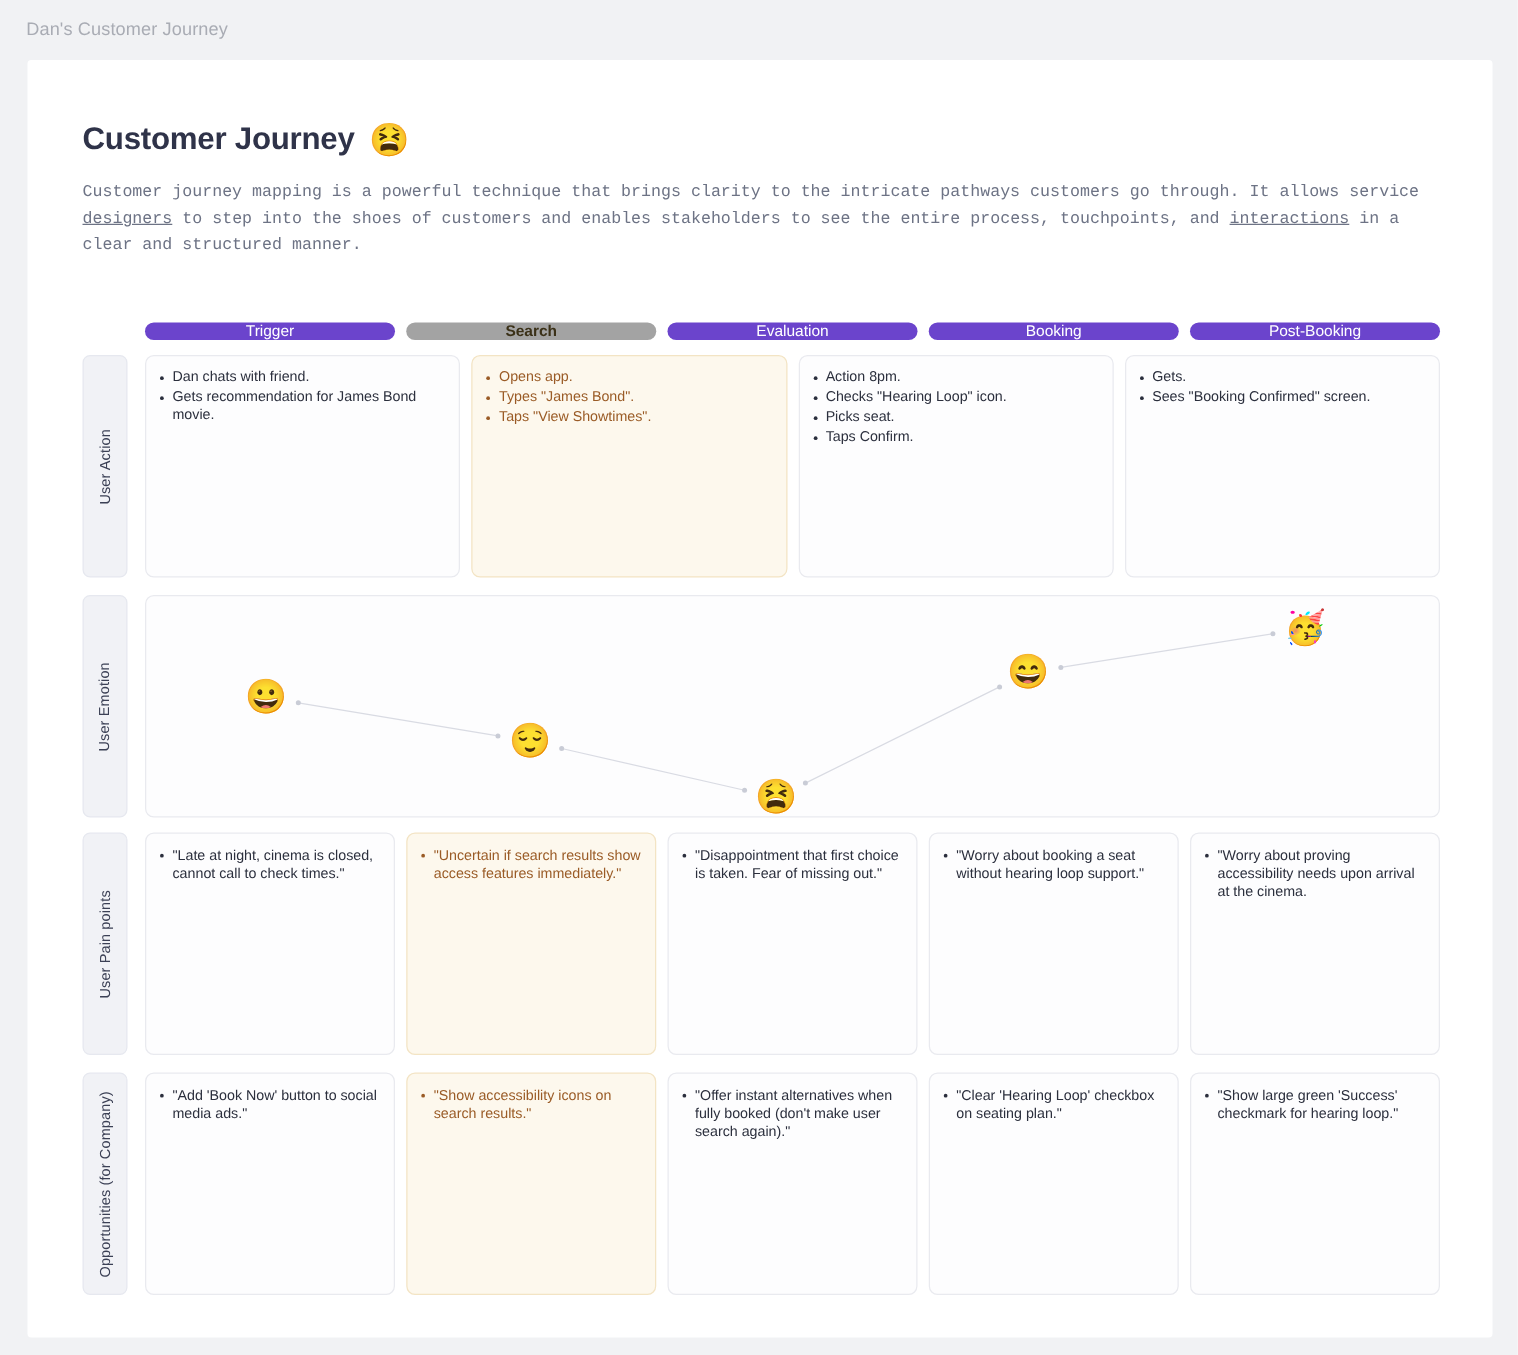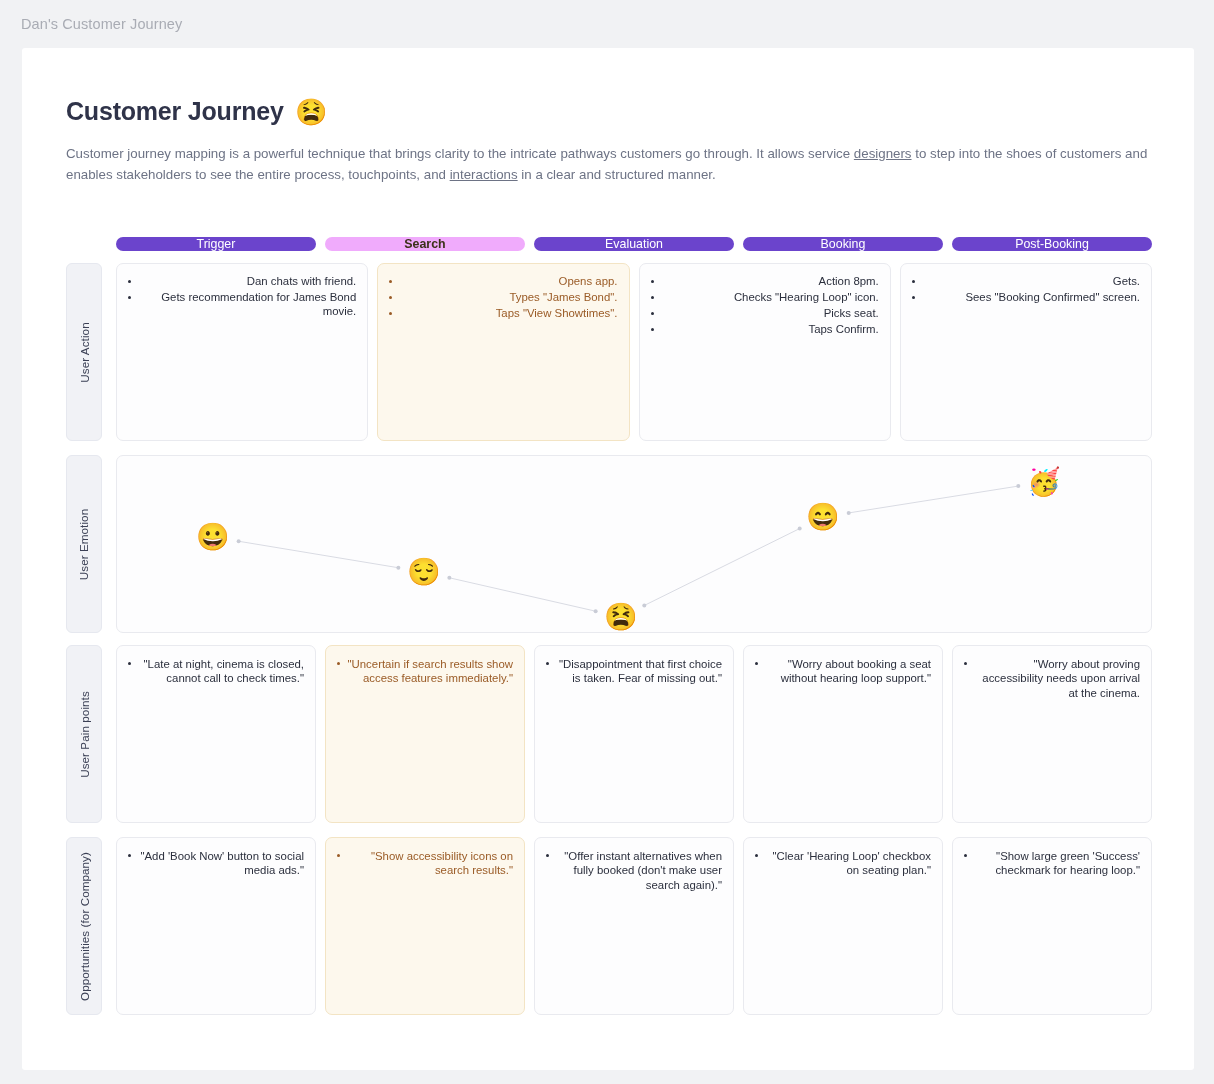--- a/index.html
+++ b/index.html
@@ -64,20 +64,21 @@
     letter-spacing: -.2px;
   }
   .heading-emoji { font-size: 26px; line-height: 1; }
 
   .intro {
     margin-top: 17px;
     width: 1084px;
     font-size: 13.3px;
     line-height: 21px;
     color: #6d7385;
+    font-family: Liberation Mono, monospace;
   }
   .intro u { text-decoration: underline; }
 
   
   .board {
     position: relative;
     margin-top: 30px;
     width: 1086px;
   }
 
@@ -115,21 +116,21 @@
     flex: 1 1 0;
     border-radius: 7px;
     display: flex;
     align-items: center;
     justify-content: center;
     font-size: 12.4px;
     color: #ffffff;
     background: #6b44cc;
   }
   .pill.hl {
-    background: #f0abfc;
+    background: #a3a3a3;
     color: #3b3118;
     font-weight: bold;
   }
 
   
   .band {
     position: absolute;
     left: 50px;
     width: 1036px;
     display: flex;
@@ -139,21 +140,21 @@
     flex: 1 1 0;
     background: #fdfdfe;
     border: 1px solid #e9eaef;
     border-radius: 7px;
     padding: 11px 11px 11px 9px;
   }
   .cell.hl {
     background: #fdf8ed;
     border-color: #f3e4c4;
   }
-  .cell ul { list-style: none; text-align: right; }
+  .cell ul { list-style: none; }
   .cell li {
     position: relative;
     padding-left: 12px;
     font-size: 11.4px;
     line-height: 13.6px;
     color: #2b2f3d;
     margin-bottom: 2.5px;
   }
   .cell li::before {
     content: "";

